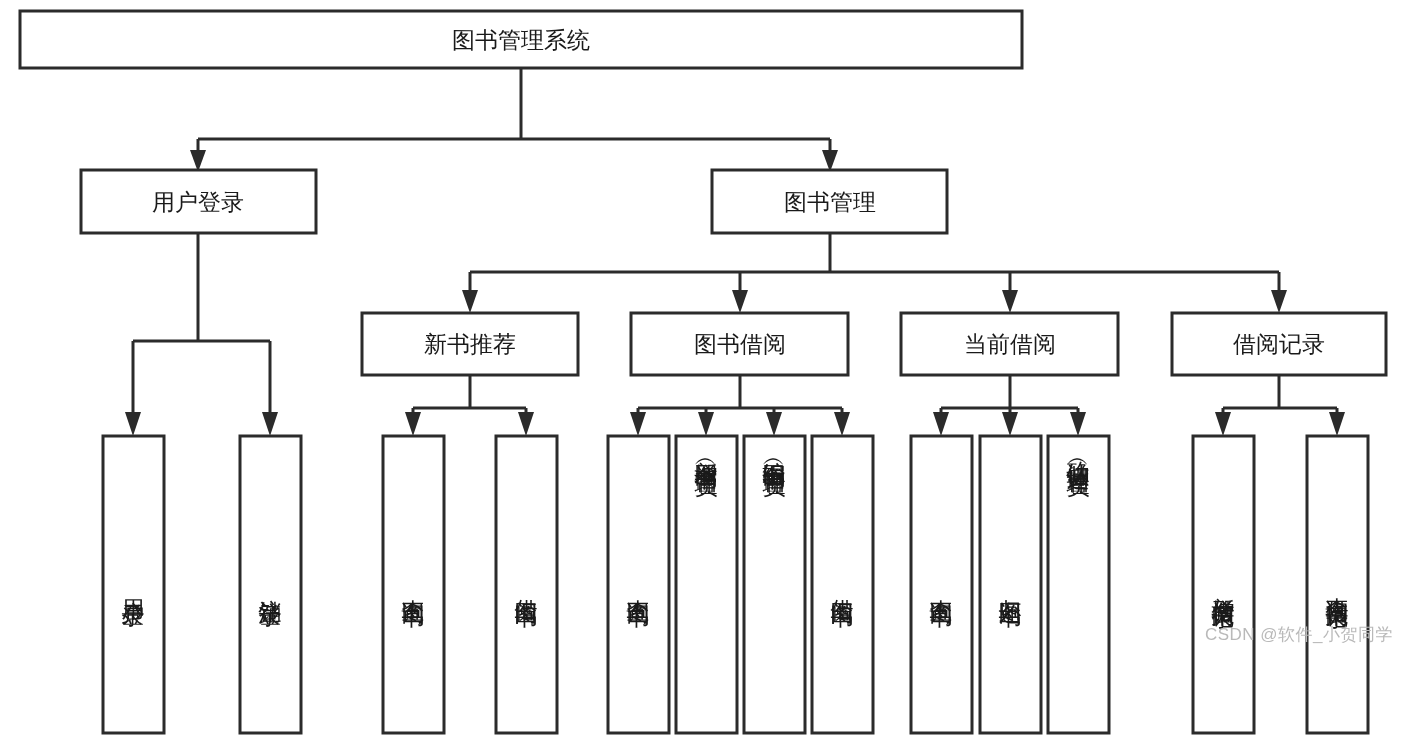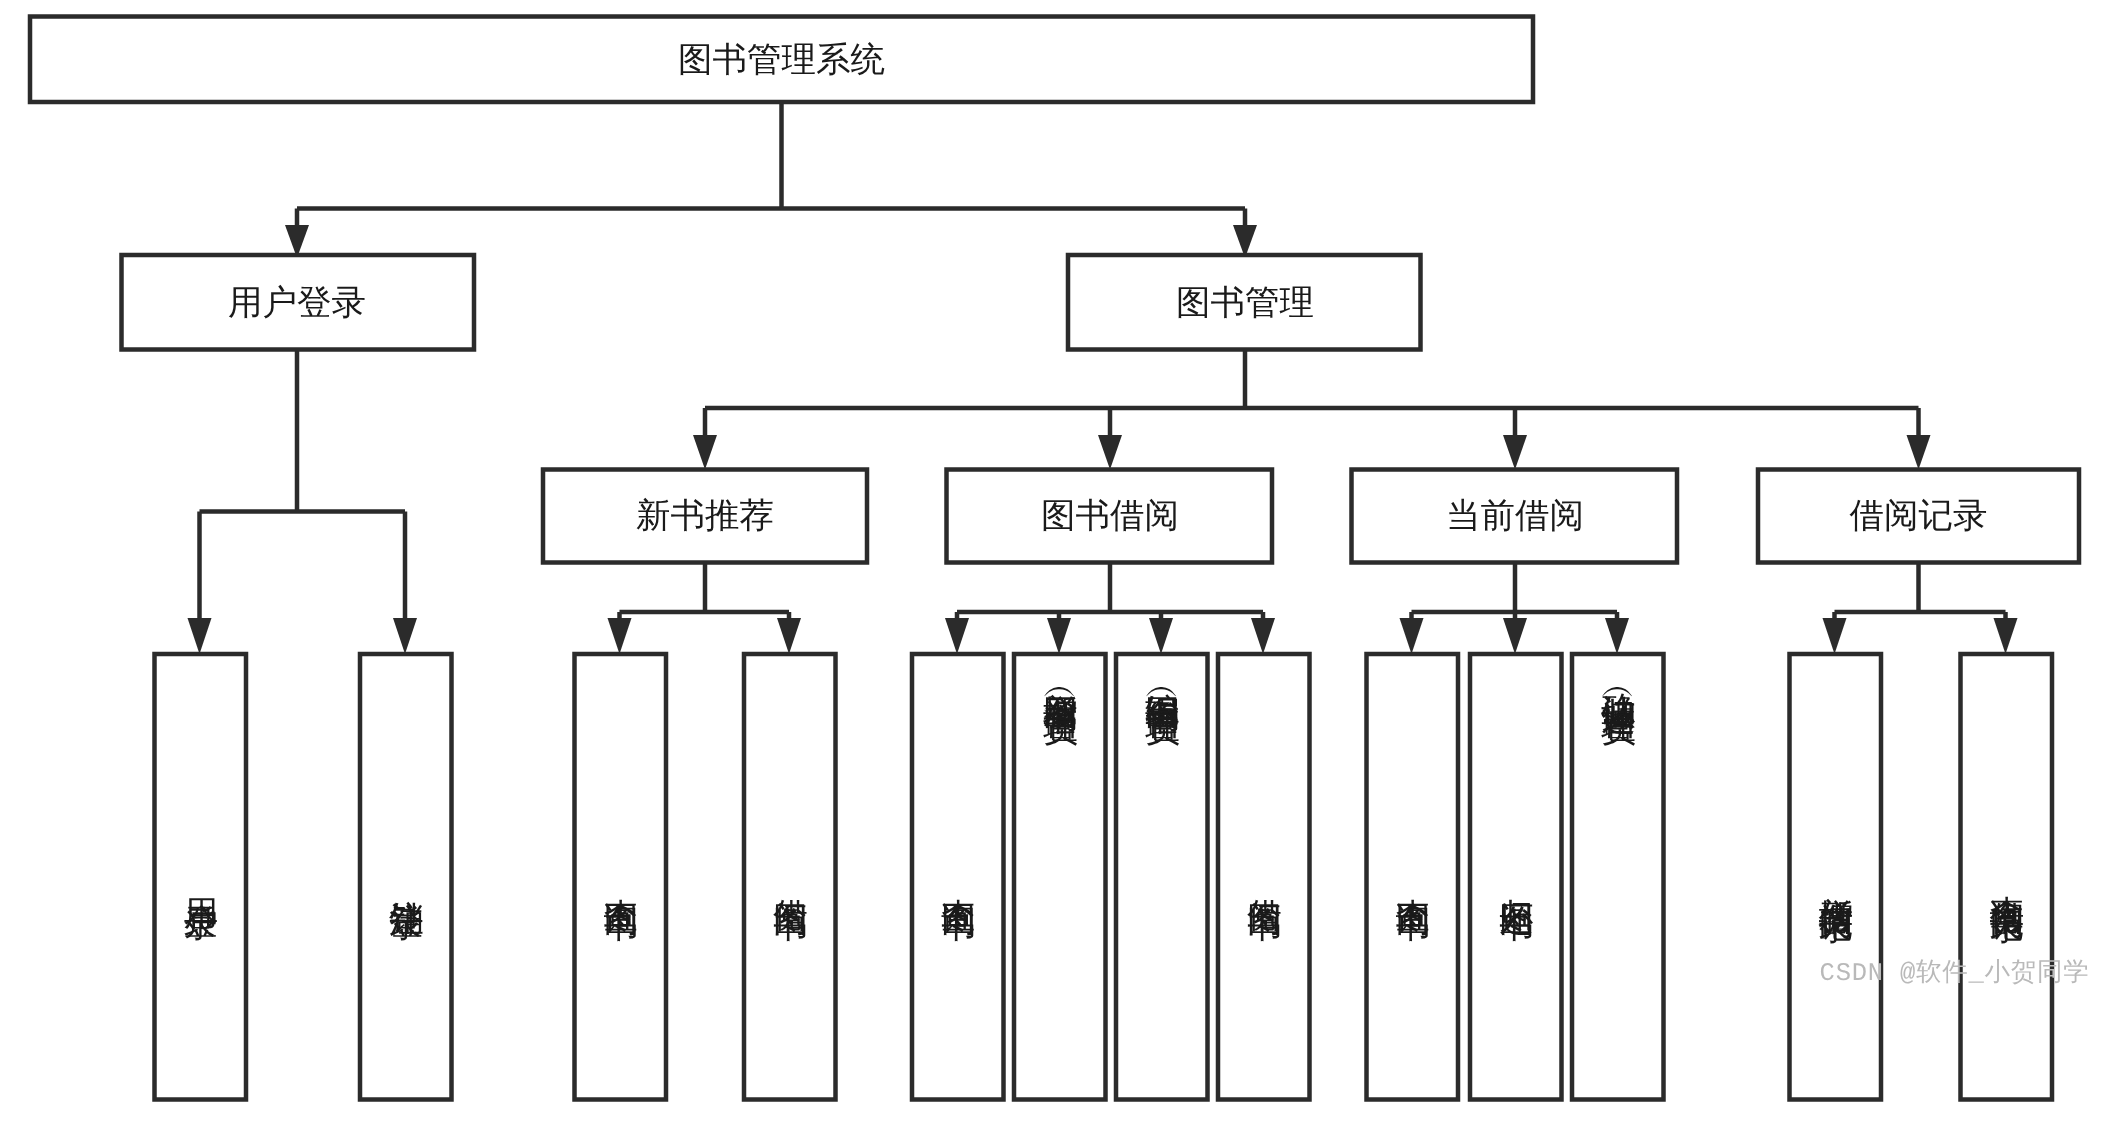--- a/index.html
+++ b/index.html
@@ -60,22 +60,22 @@
     font-family: "DejaVu Sans", "Liberation Sans", sans-serif;
     font-size: 23px;
     line-height: 1.05;
     color: #1a1a1a;
     letter-spacing: 2px;
     white-space: nowrap;
   }
   .watermark {
     position: absolute;
     right: 12px;
-    bottom: 3px;
-    font-family: Liberation Mono, monospace;
+    bottom: 16px;
+    font-family: Liberation Sans, sans-serif;
     font-size: 17px;
     color: #b9b9b9;
     letter-spacing: 0.5px;
     white-space: nowrap;
   }
 </style>
 </head>
 <body>
 
 <div id="diagram-root">

